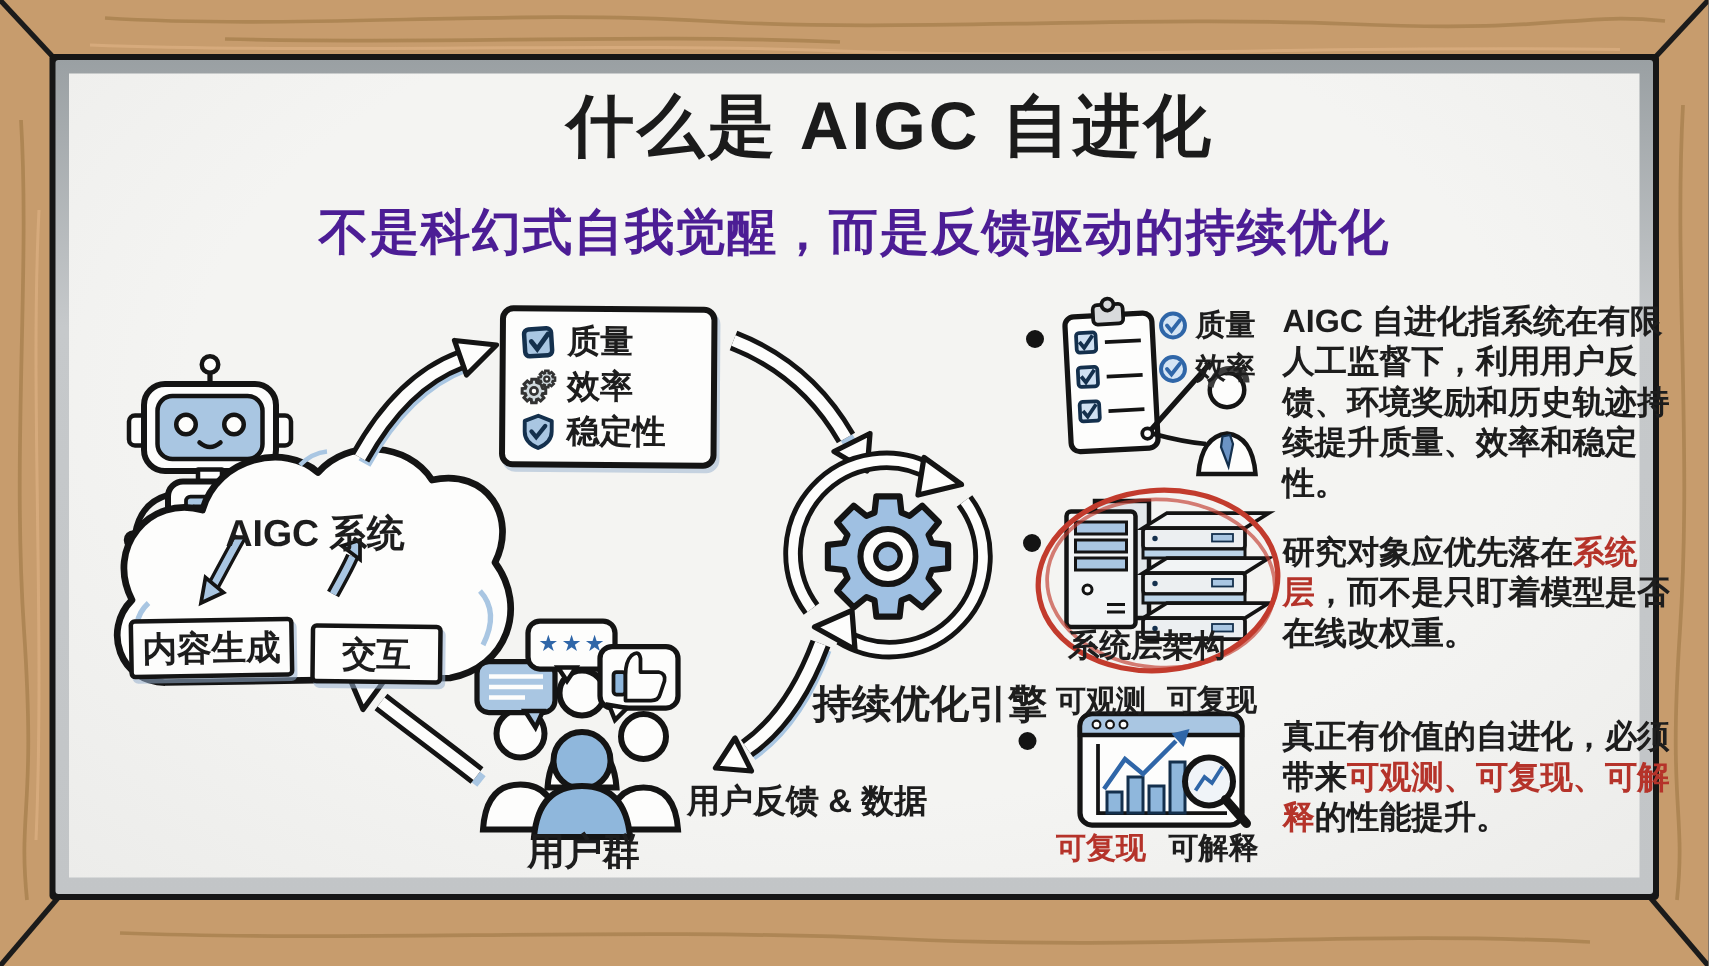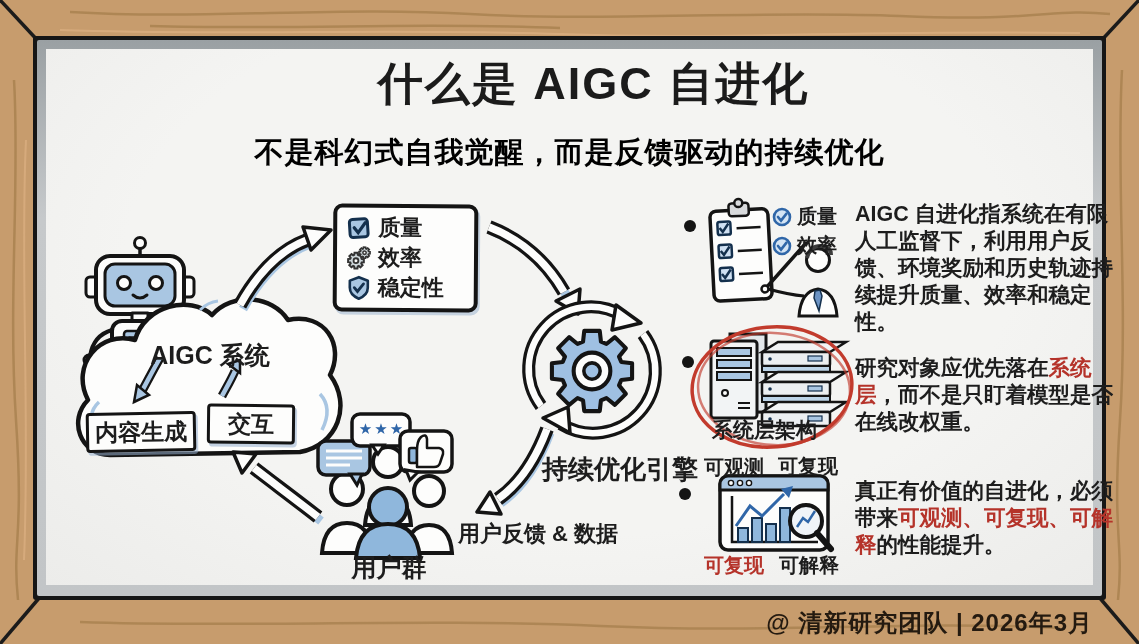--- a/index.html
+++ b/index.html
@@ -11,26 +11,26 @@
   }
   .stage *{box-sizing:border-box;}
   svg{position:absolute;left:0;top:0;overflow:visible;}
   .abs{position:absolute;}
   
   .board-frame{position:absolute;left:33px;top:36px;width:1073px;height:564px;background:#161616;border-radius:3px;}
   .board-bevel{position:absolute;left:4px;top:4px;right:4px;bottom:4px;background:linear-gradient(180deg,#9aa0a3,#c6c9cb 32%,#c2c5c7);border-radius:2px;}
   .board-surface{position:absolute;left:9px;top:9px;right:9px;bottom:11px;background:radial-gradient(ellipse at 50% 40%,#f4f4f2 60%,#ececea);}
   
   .title{left:0;right:0;top:54px;text-align:center;font-size:45px;font-weight:800;letter-spacing:2px;color:#1b1b1b;padding-left:48px;}
-  .subtitle{left:0;right:0;top:133px;text-align:center;font-size:29px;font-weight:800;letter-spacing:1px;color:#000000;}
+  .subtitle{left:0;right:0;top:133px;text-align:center;font-size:33px;font-weight:800;letter-spacing:1px;color:#4c1d95;}
   .lbl{font-weight:700;color:#1d1d1d;}
   .cloud-label{left:118px;top:339px;width:184px;text-align:center;font-size:25px;}
   .node-box{background:#fdfdfc;border:3.5px solid #141414;border-radius:4px;display:flex;align-items:center;justify-content:center;font-weight:800;font-size:23px;box-shadow:2px 3px 0 rgba(150,175,205,.55);}
   .box-content{left:86px;top:412px;width:110px;height:40px;transform:rotate(-1deg);}
-  .box-interact{left:207px;top:404px;width:88px;height:40px;transform:rotate(.6deg);text-align:right;}
+  .box-interact{left:207px;top:416px;width:88px;height:40px;transform:rotate(.6deg);text-align:right;}
   .checklist{left:333px;top:204px;width:145px;height:108px;background:#fdfdfc;border:4px solid #141414;border-radius:9px;padding:8px 10px;display:flex;flex-direction:column;justify-content:space-between;transform:rotate(.4deg);box-shadow:2px 3px 0 rgba(150,175,205,.5);}
   .check-row{display:flex;align-items:center;gap:7px;font-weight:800;font-size:22px;line-height:1;}
   .check-row svg{position:static;flex:0 0 auto;}
   .engine-label{left:520px;top:452px;width:200px;text-align:center;font-size:26px;}
   .feedback-label{left:458px;top:519px;width:190px;font-size:22px;}
   .users-label{left:338px;top:551px;width:102px;text-align:center;font-size:25px;}
   .stars{left:355px;top:420px;width:54px;text-align:center;font-size:15px;letter-spacing:2px;color:#2f66a8;font-weight:700;}
   
   .btext{width:264px;font-size:21.5px;line-height:27px;font-weight:800;color:#1d1d1d;text-align:left;}
   .btext .red{color:#b5332a;}
@@ -340,14 +340,13 @@
   </div>
 
   <div class="abs corner c-tl">可观测</div>
   <div class="abs corner c-tr">可复现</div>
   <div class="abs corner c-bl">可复现</div>
   <div class="abs corner c-br">可解释</div>
   <div class="abs btext b3-text">
     <span>真正有价值的自进化，必须带来</span><span class="red">可观测、可复现、可解释</span><span>的性能提升。</span>
   </div>
 
-  <div class="abs credit">@ 清新研究团队 | 2026年3月</div>
 </div>
 
 </body></html>

